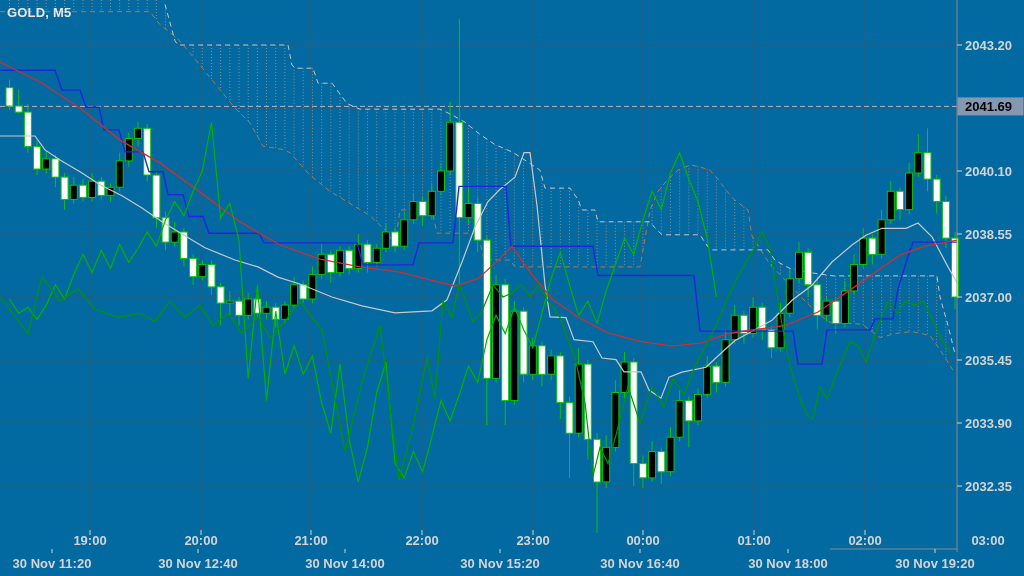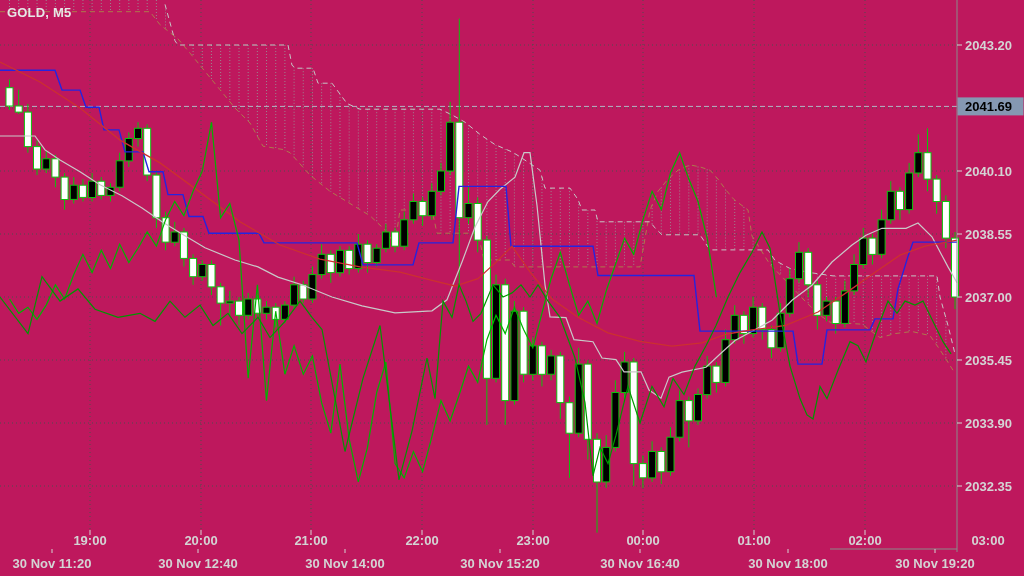--- a/index.html
+++ b/index.html
@@ -1,16 +1,16 @@
 <!DOCTYPE html>
 <html><head>
 <meta charset="utf-8">
 <style>
   html,body{margin:0;padding:0;background:#000;}
-  .screen{position:relative;width:1024px;height:576px;background:#be185d;overflow:hidden;
+  .screen{position:relative;width:1024px;height:576px;background:#0369a1;overflow:hidden;
           font-family:"Liberation Sans",sans-serif;}
   .symbol-label{position:absolute;left:7px;top:5px;color:#e6e6e6;font-size:13px;font-weight:bold;
           letter-spacing:.2px;z-index:5;}
   svg{position:absolute;left:0;top:0;}
   text{font-family:"Liberation Sans",sans-serif;}
 </style>
 </head>
 <body>
 
 <div class="screen">

